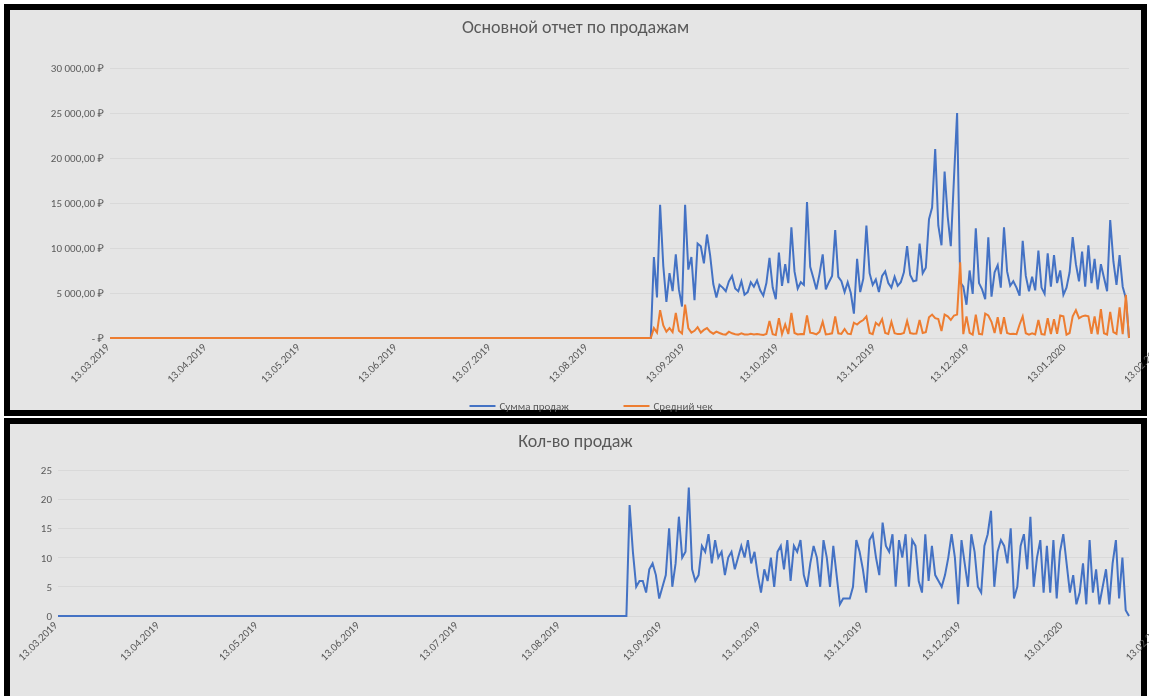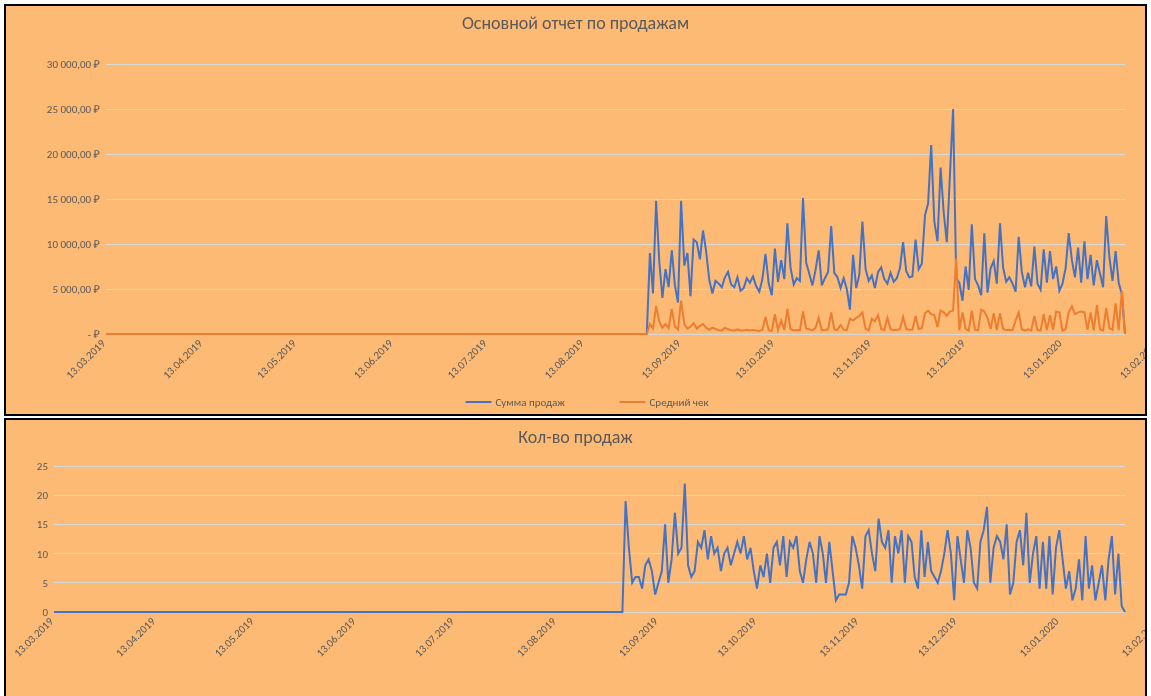--- a/index.html
+++ b/index.html
@@ -3,24 +3,24 @@
 <meta charset="utf-8">
 <style>
   html, body {
     margin: 0; padding: 0;
     width: 1151px; height: 696px;
     font-family: Calibri, "Segoe UI", Arial, sans-serif;
     background: #fff;
     color: #595959;
   }
   .chart-box {
-    border: 2px solid #000000;
+    border: 6px solid #000000;
     box-sizing: border-box;
     position: relative;
-    background: #fdba74;
+    background: #e5e5e5;
   }
   #chart1 { margin: 4px 4px 2px 4px; height: 412px; }
   #chart2 { margin: 2px 4px 4px 4px; height: 308px; }
   .title { text-align: center; font-size: 18px; color: #595959; padding-top: 6px; }
   svg { display: block; }
   .tick-text { font-size: 11px; fill: #595959; text-anchor: end; }
   .x-text { font-size: 11px; fill: #595959; text-anchor: end; }
   .legend-text { font-size: 11px; fill: #595959; text-anchor: start; }
   .gridlines line { stroke: #d9d9d9; stroke-width: 1; shape-rendering: crispEdges; }
   .series { fill: none; stroke-width: 2; }

